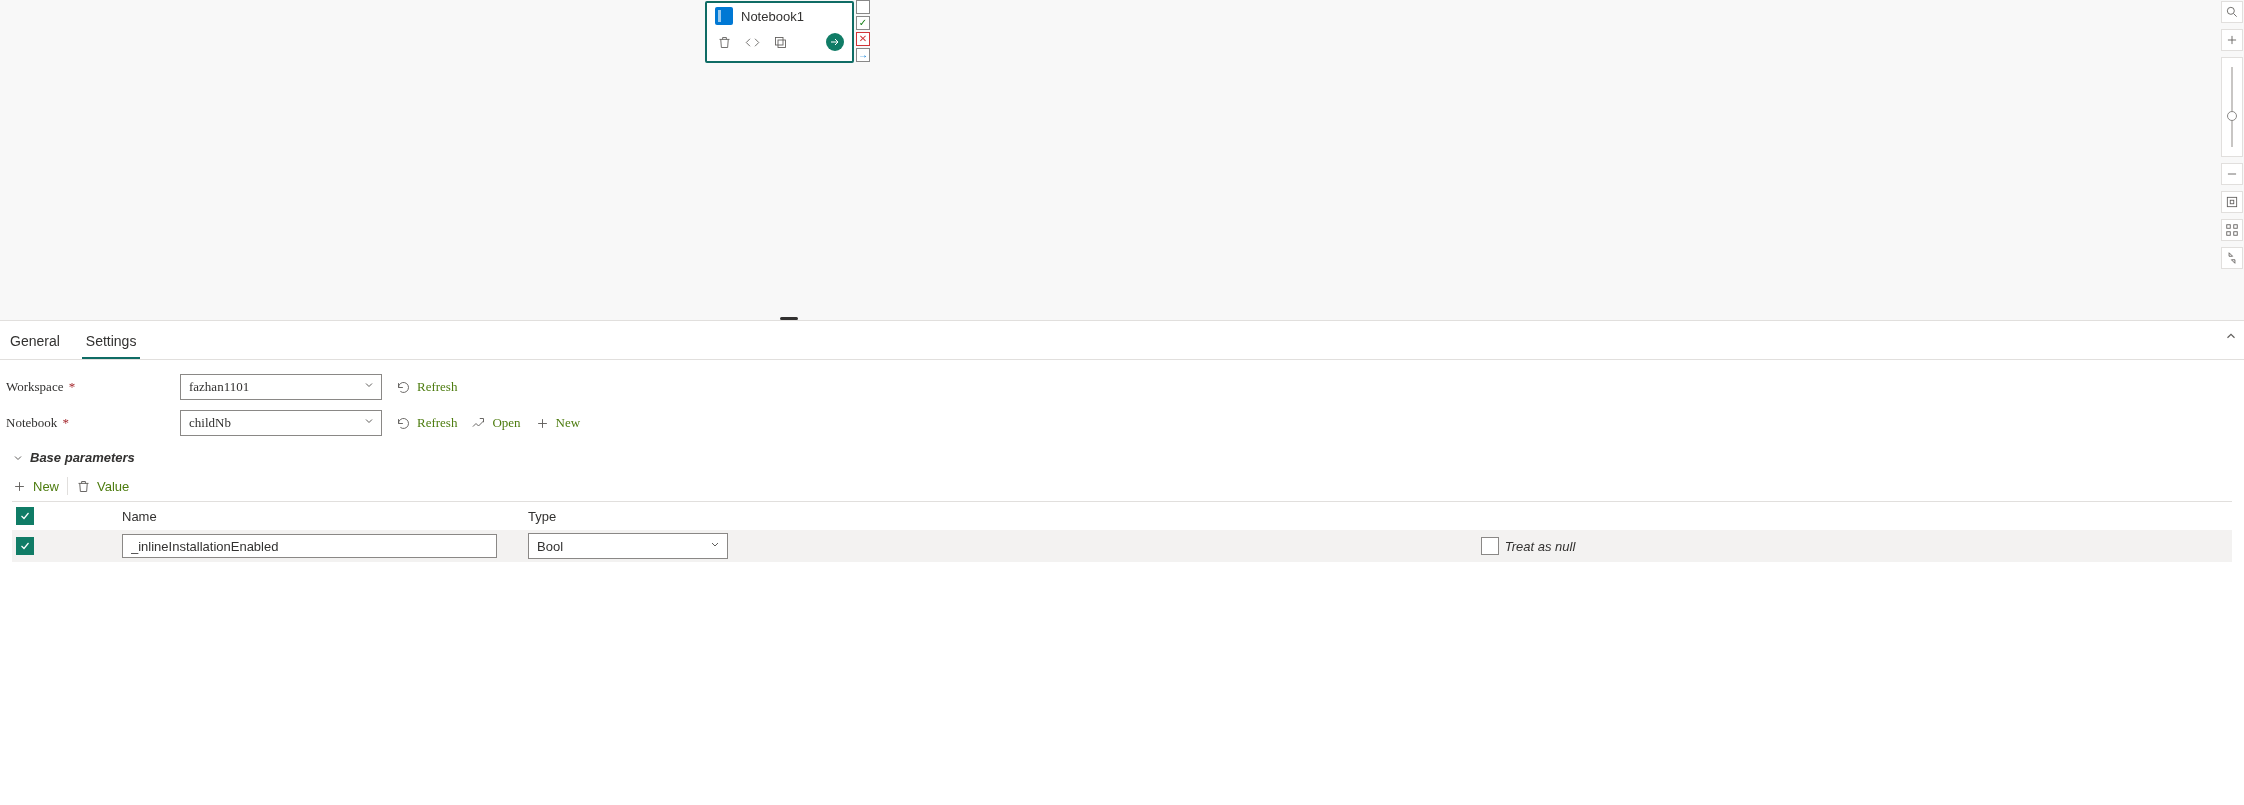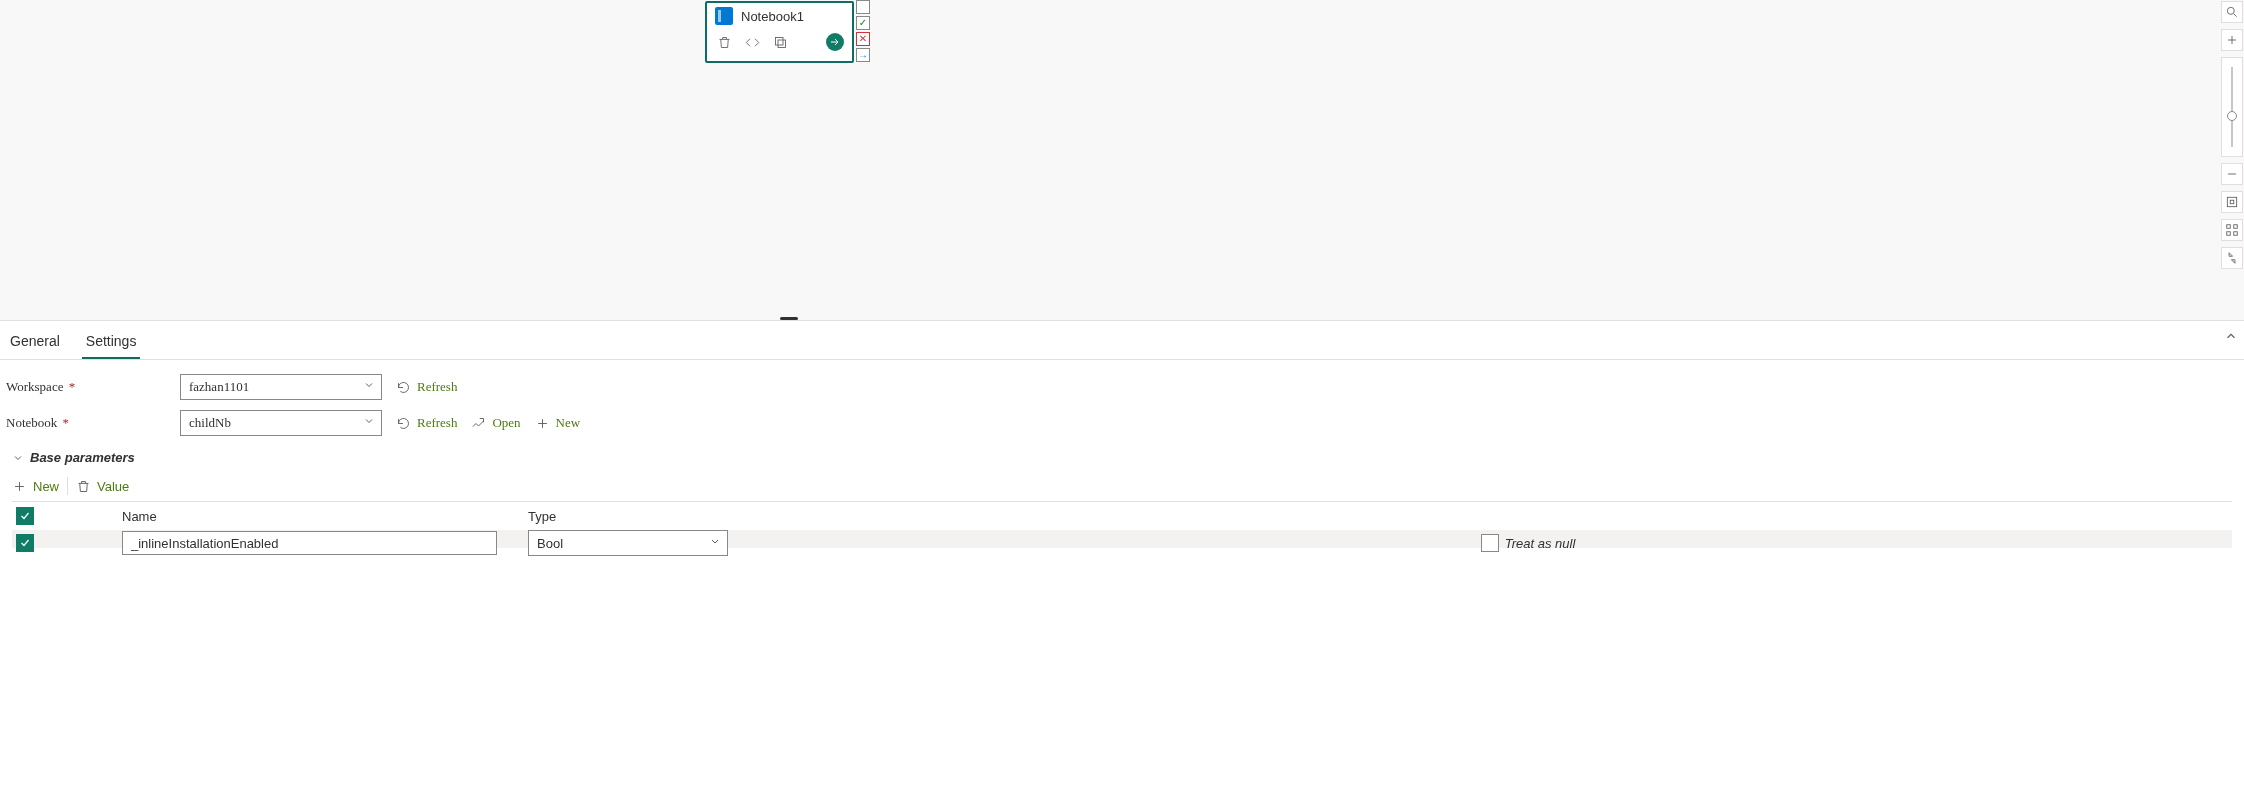--- a/index.html
+++ b/index.html
@@ -114,21 +114,21 @@
   .section-header { display:flex; align-items:center; gap:6px; padding:4px 6px; cursor:pointer; font-weight:600;font-style:italic; }
   .section-header svg { width:12px; height:12px; stroke:#605e5c; fill:none; stroke-width:2; }
 
   .param-toolbar { display:flex; align-items:center; gap:4px; padding:8px 6px 6px 6px; }
   .param-toolbar .divider { width:1px; height:18px; background:#e1dfdd; margin:0 4px; }
 
   .param-table { width:calc(100% - 12px); margin:0 6px; border-top:1px solid #e1dfdd; }
   .pt-head, .pt-row { display:grid; grid-template-columns:90px 390px 390px 1fr 90px; align-items:center; column-gap:16px; }
   .pt-head { height:28px; font-size:13px; color:#323130; }
   .pt-head .cell { padding:0 4px; }
-  .pt-row { height:18px; background:#f3f2f1; }
+  .pt-row { height:32px; background:#f3f2f1; }
   .pt-row .cell { padding:0 4px; display:flex; align-items:center; }
   .chk {
     width:18px; height:18px; background:#107c66; display:inline-flex; align-items:center; justify-content:center;
     cursor:pointer;
   }
   .chk svg { width:12px; height:12px; stroke:#fff; fill:none; stroke-width:2.4; }
   .chk.empty { background:#fff; border:1px solid #8a8886; }
   .text-input {
     width:100%; max-width:375px; height:24px; border:1px solid #8a8886; background:#fff;
     padding:0 8px; font-size:13px; color:#323130;

